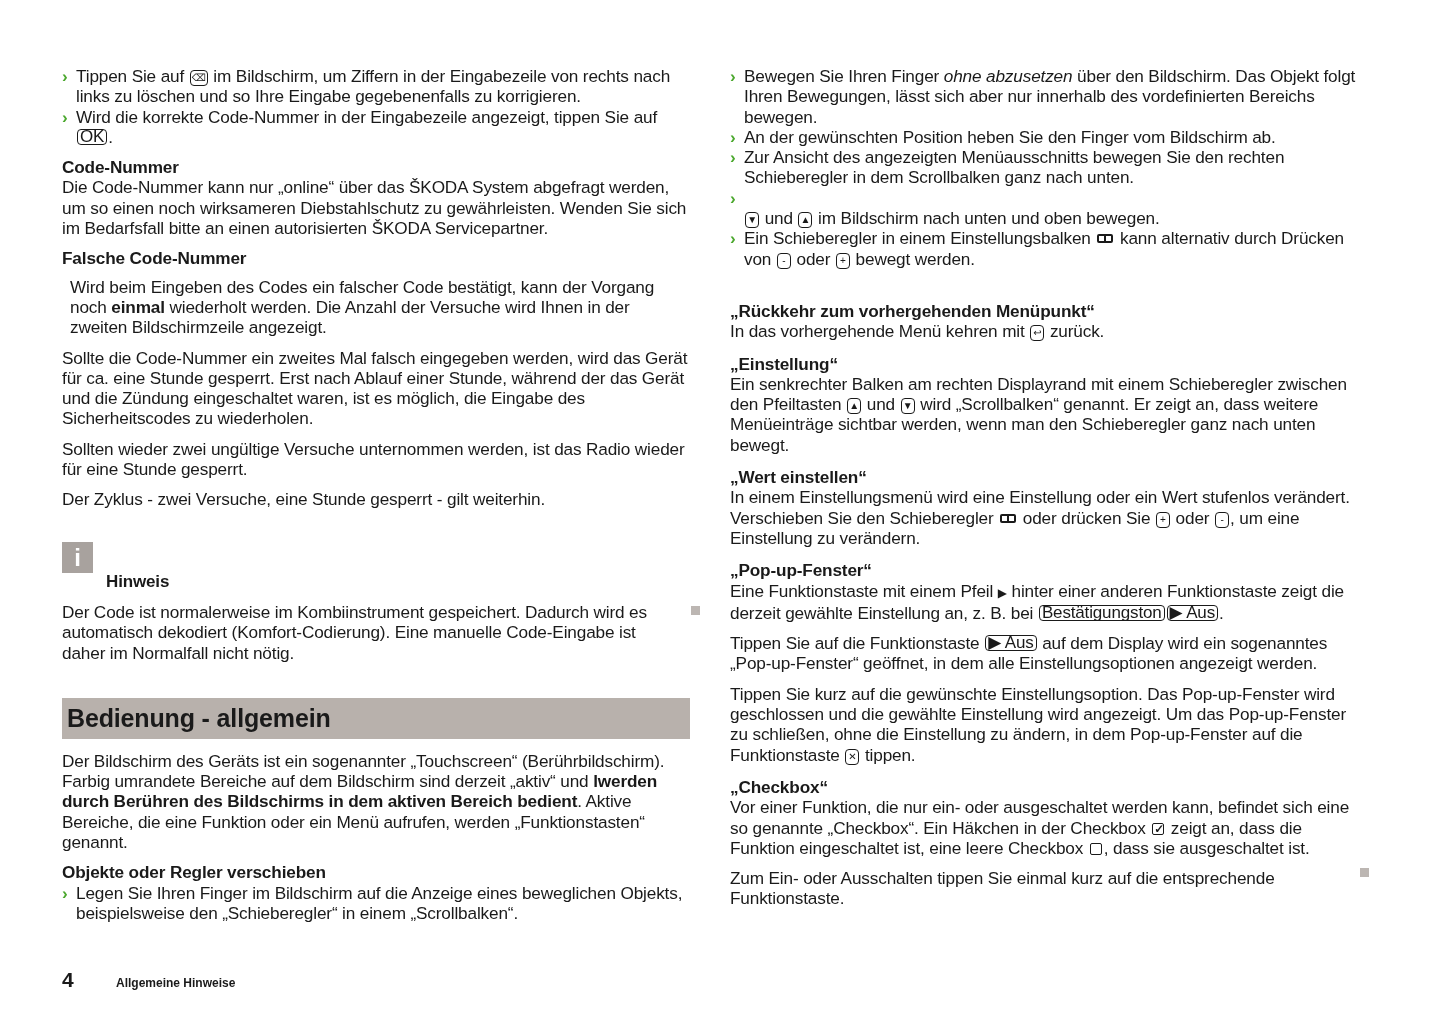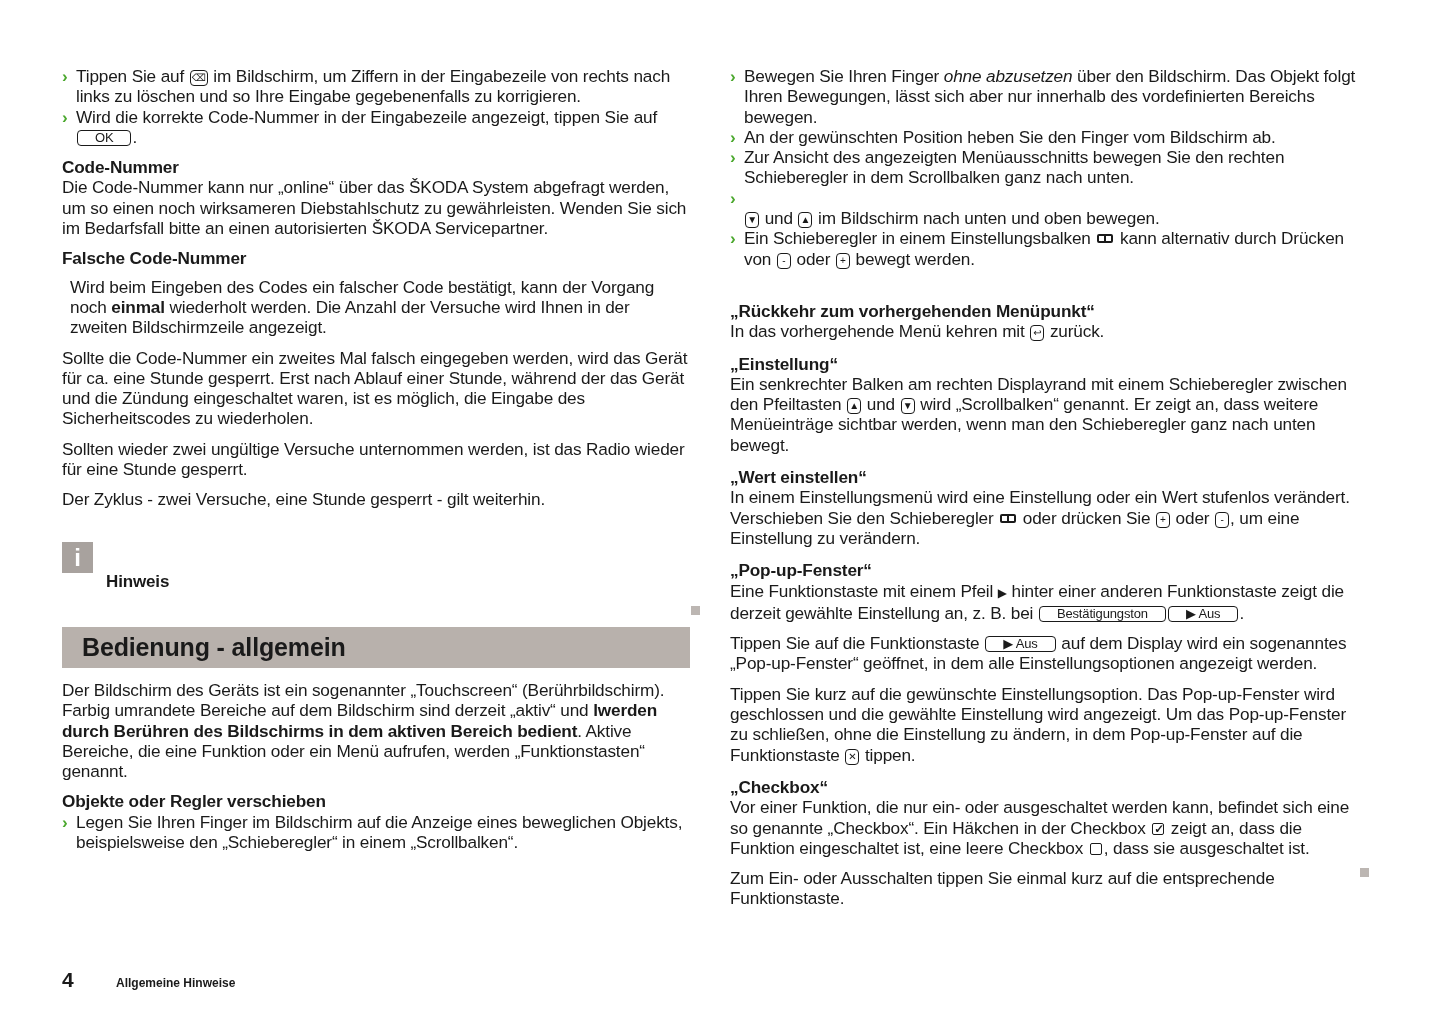--- a/index.html
+++ b/index.html
@@ -18,21 +18,21 @@
     p { margin: 0 0 10px 0; }
     .heading { font-weight: bold; margin: 0; }
     .block { margin-bottom: 10px; }
     ul.bullets { list-style: none; margin: 0 0 10px 0; padding: 0; }
     ul.bullets li { position: relative; padding-left: 14px; margin: 0; }
     ul.bullets li .arrow {
       position: absolute; left: 0; top: 0; color: #4ba82e; font-weight: bold;
     }
     .key {
       display: inline-block; border: 1.3px solid #1a1a1a; border-radius: 4px;
-      font-size: 13px; line-height: 14px; padding: 0 17px; min-width: 11px;
+      font-size: 17px; line-height: 14px; padding: 0 2px; min-width: 11px;
       text-align: center; vertical-align: 1px; margin: 0 1px;
     }
     .key-small { font-size: 10px; padding: 0 1px; min-width: 10px; }
     .slider-icon {
       display: inline-block; width: 16px; height: 9px; border: 2px solid #1a1a1a;
       border-radius: 2px; box-sizing: border-box; position: relative; vertical-align: 1px; margin: 0 2px;
     }
     .slider-icon::after {
       content: ""; position: absolute; left: 5px; top: -1px; width: 2px; height: 7px; background: #1a1a1a;
     }
@@ -50,21 +50,21 @@
       display: flex; align-items: center; margin: 14px 0 10px 0;
     }
     .hint-icon {
       width: 31px; height: 31px; background: #a8a29e; color: #fff; display: flex;
       align-items: center; justify-content: center; font-weight: bold; font-size: 24px;
       font-family: "Liberation Sans", sans-serif;
     }
     .hint-title { font-weight: bold; font-size: 17px; margin-left: 13px; margin-top: 48px; }
     .section-bar {
       background: #b8b1ac; height: 41px; margin: 35px 0 12px 0; display: flex; align-items: center;
-      padding-left: 20px;
+      padding-left: 5px;
     }
     .section-bar span { font-weight: bold; font-size: 25px; }
     .footer {
       position: absolute; top: 968px; left: 62px; display: flex; align-items: baseline;
       font-family: "Liberation Sans", sans-serif; font-weight: bold;
     }
     .page-num { font-size: 21px; width: 54px; }
     .page-title { font-size: 12px; }
   </style>
 </head>
@@ -93,20 +93,21 @@
   </div>
 
   <p>Sollte die Code-Nummer ein zweites Mal falsch eingegeben werden, wird das Gerät für ca. eine Stunde gesperrt. Erst nach Ablauf einer Stunde, während der das Gerät und die Zündung eingeschaltet waren, ist es möglich, die Eingabe des Sicherheitscodes zu wiederholen.</p>
   <p>Sollten wieder zwei ungültige Versuche unternommen werden, ist das Radio wieder für eine Stunde gesperrt.</p>
   <p>Der Zyklus - zwei Versuche, eine Stunde gesperrt - gilt weiterhin.</p>
 
   <div class="hint">
     <div class="hint-icon">i</div>
     <div class="hint-title">Hinweis</div>
   </div>
+  <p style="padding-right:10px">Der Code ist normalerweise im Kombiinstrument gespeichert. Dadurch wird es automatisch dekodiert (Komfort-Codierung). Eine manuelle Code-Eingabe ist daher im Normalfall nicht nötig.</p>
 
   <div class="section-bar">
     <span>Bedienung - allgemein</span>
   </div>
   <p><span>Der Bildschirm des Geräts ist ein sogenannter „Touchscreen“ (Berührbildschirm). Farbig umrandete Bereiche auf dem Bildschirm sind derzeit „aktiv“ und </span><b>lwerden durch Berühren des Bildschirms in dem aktiven Bereich bedient</b><span>. Aktive Bereiche, die eine Funktion oder ein Menü aufrufen, werden „Funktionstasten“ genannt.</span></p>
 
   <p class="heading">Objekte oder Regler verschieben</p>
   <ul class="bullets">
     <li>
       <span class="arrow">›</span>

